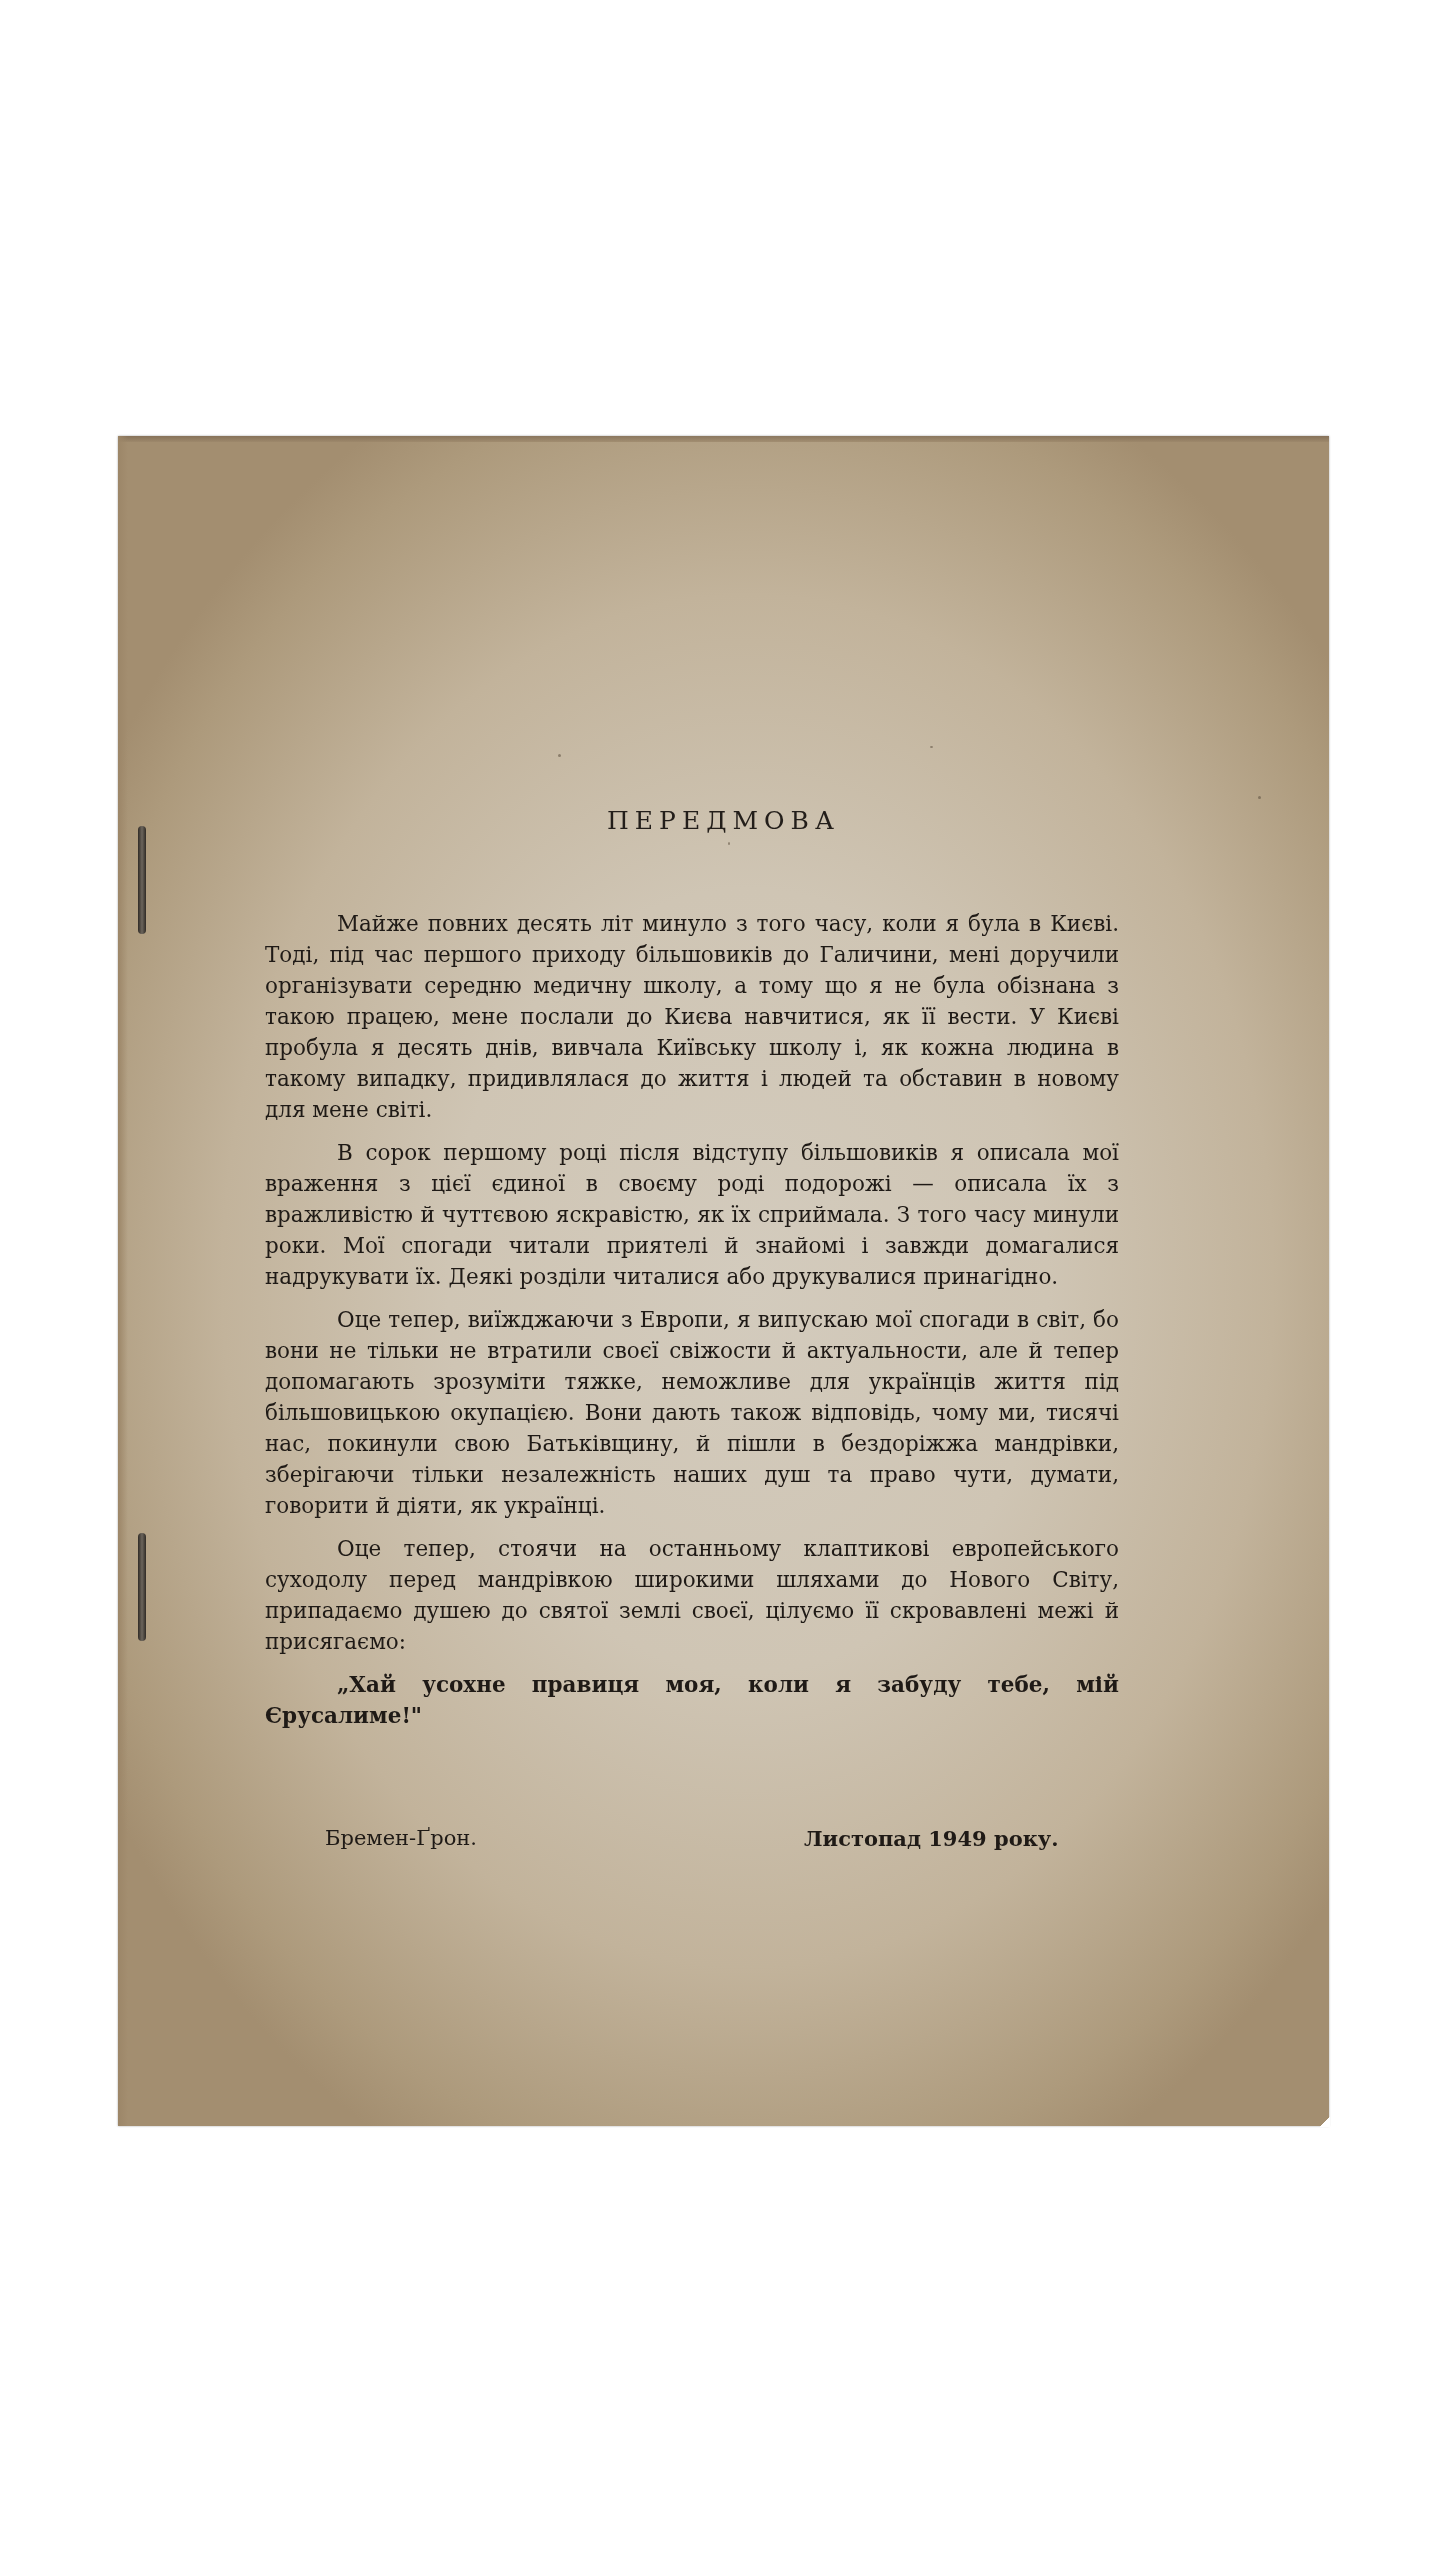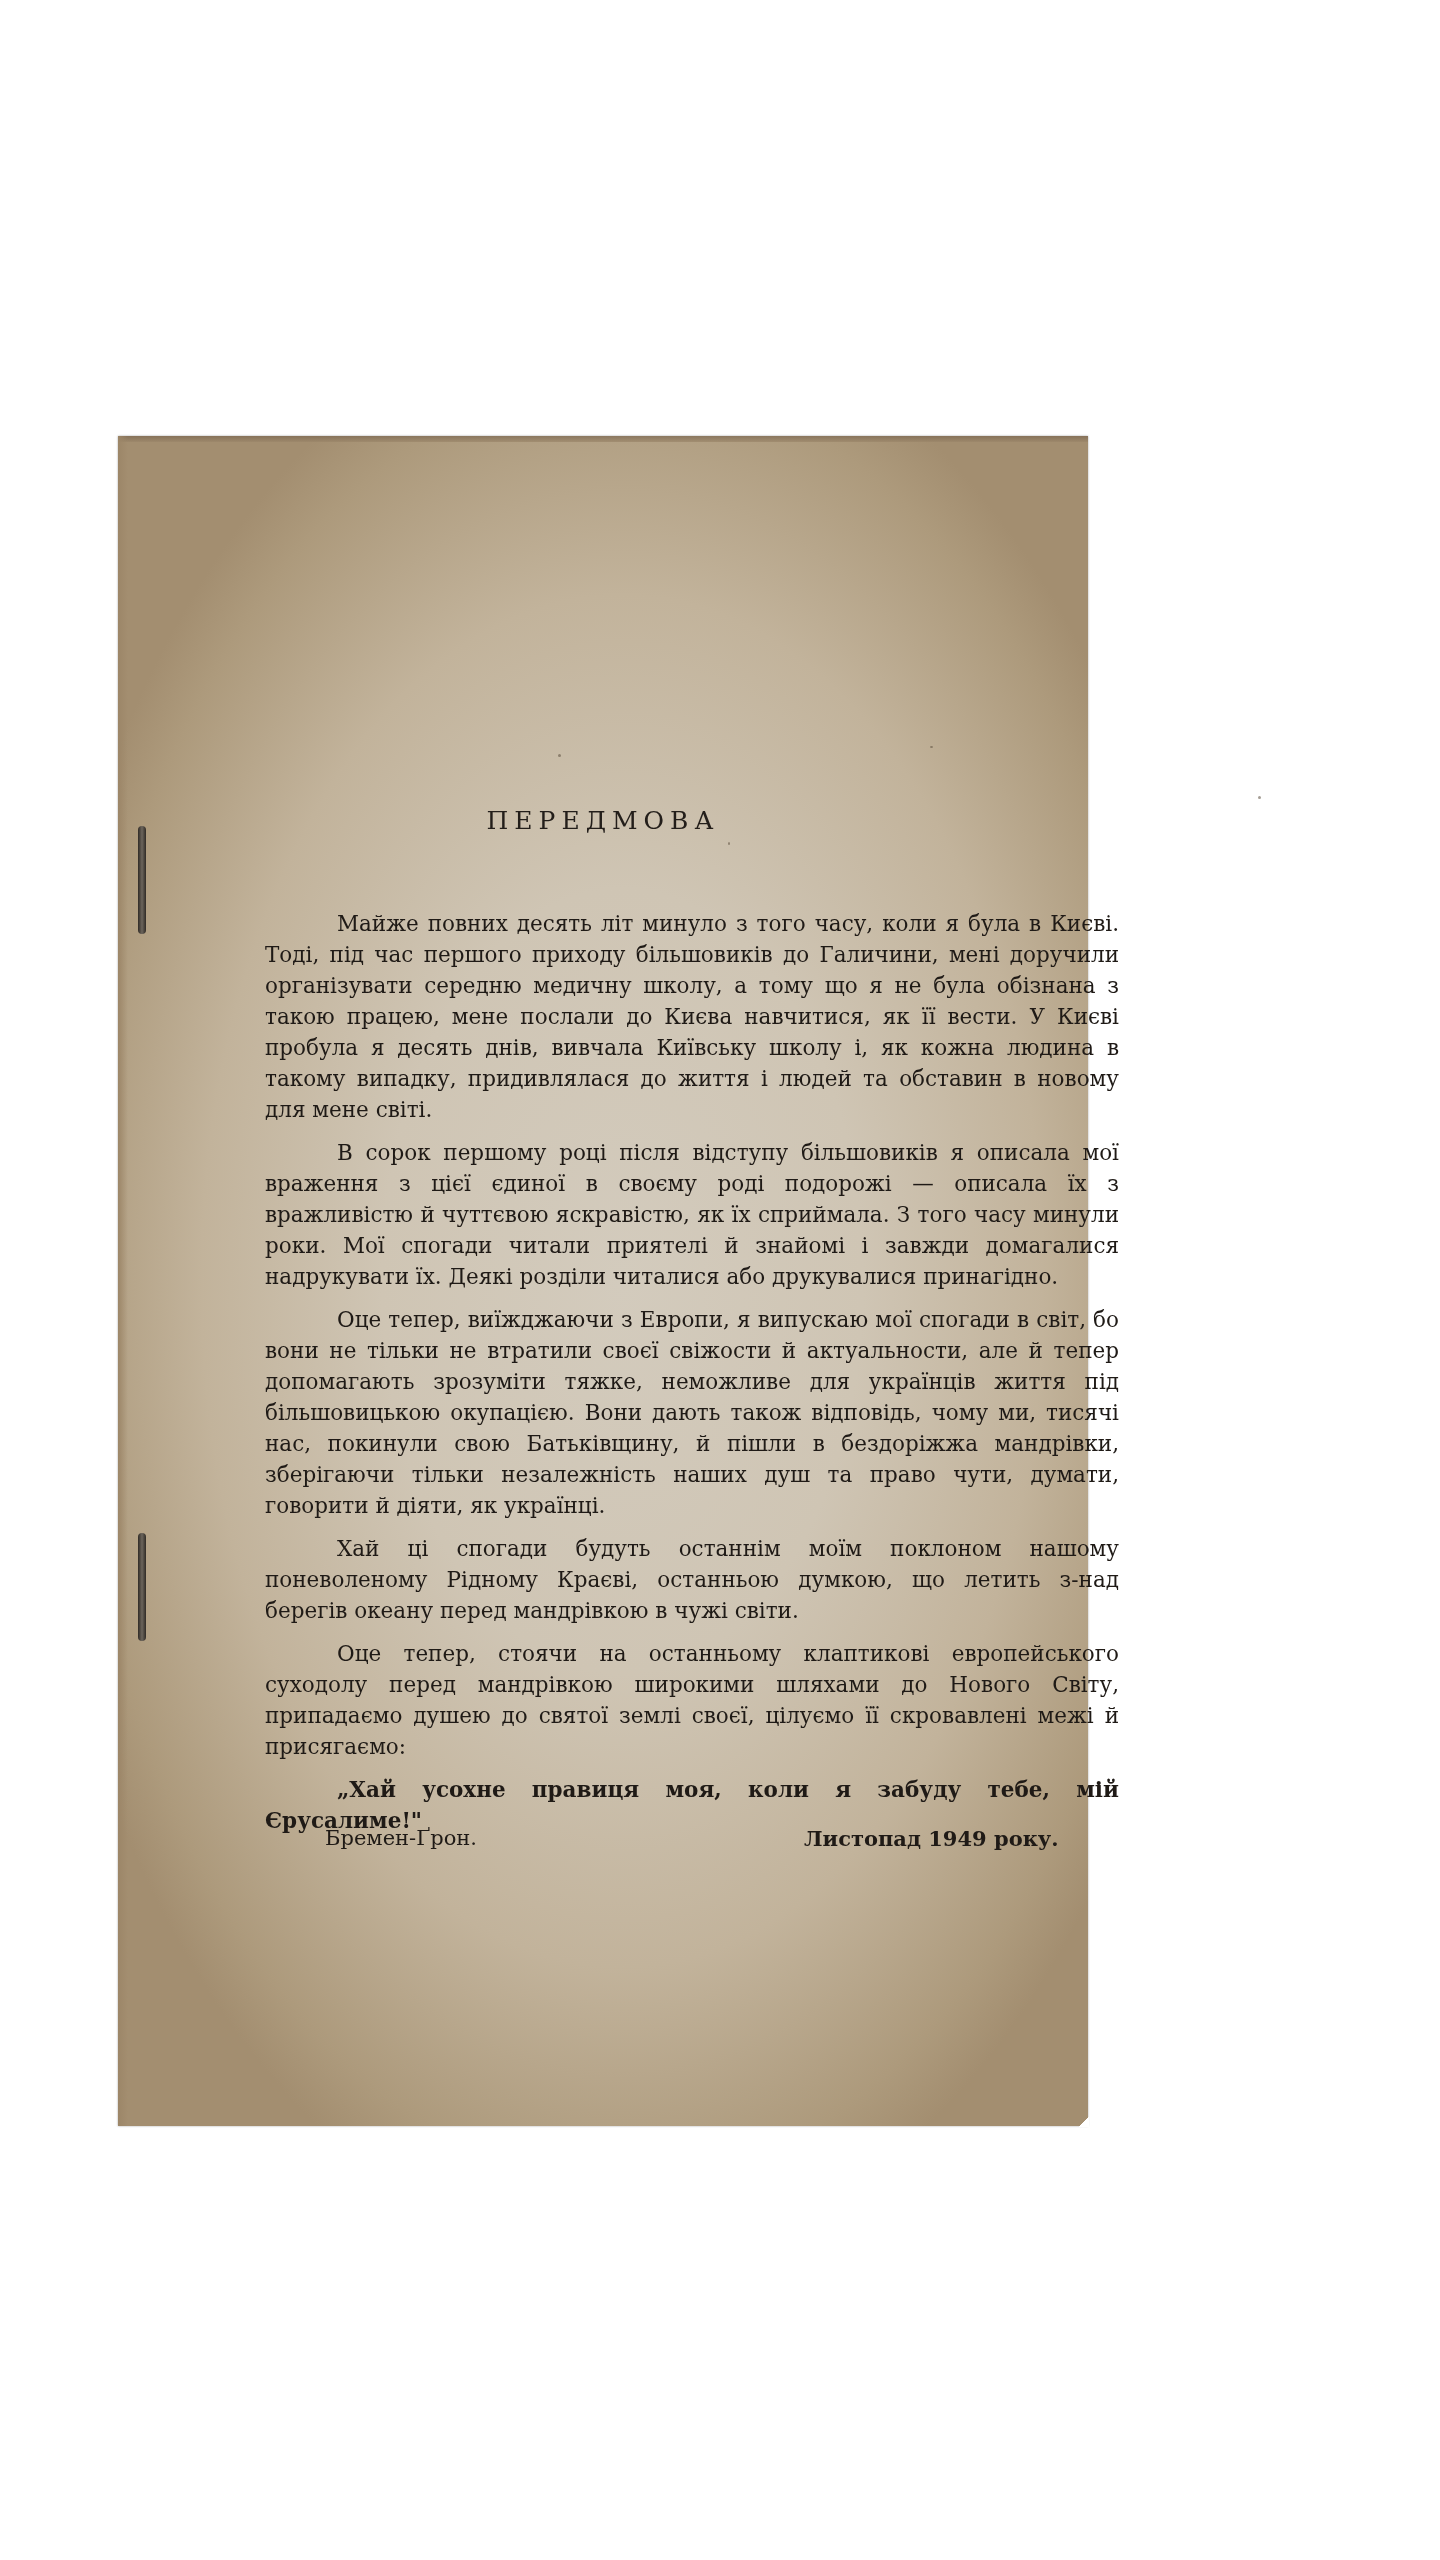--- a/index.html
+++ b/index.html
@@ -1,21 +1,21 @@
 <!DOCTYPE html>
 <html><head>
 <meta charset="utf-8">
 <style>
   html, body { margin:0; padding:0; }
   body {
     width:1440px; height:2560px; background:#ffffff; position:relative; overflow:hidden;
     font-family:"DejaVu Serif", "Liberation Serif", serif;
   }
   .page {
-    position:absolute; left:118px; top:436px; width:970px; height:1690px;
+    position:absolute; left:118px; top:436px; width:1211px; height:1690px;
     background:
       radial-gradient(ellipse 62% 58% at 52% 50%, #d3cbbd 0%, #cfc5b4 40%, #c2b39b 70%, #ad9a7c 92%, #a38e70 100%);
     box-shadow: 0 0 2px rgba(0,0,0,0.35);
   }
   .page::before {
     content:""; position:absolute; left:0; top:0; right:0; height:6px;
     background:linear-gradient(#7a6650,#9b8669); opacity:.7;
   }
   .page::after {
     content:""; position:absolute; left:0; top:0; bottom:0; width:10px;
@@ -61,20 +61,19 @@
   <div class="speck" style="left:812px;top:310px;width:3px;height:2px;"></div>
   <div class="speck" style="left:610px;top:406px;width:2px;height:3px;"></div>
   <div class="speck" style="left:1140px;top:360px;width:3px;height:3px;"></div>
 
   <div class="title">ПЕРЕДМОВА</div>
 
   <div class="body-text">
     <p>Майже повних десять літ минуло з того часу, коли я була в Києві. Тоді, під час першого приходу більшовиків до Галичини, мені доручили організувати середню медичну школу, а тому що я не була обізнана з такою працею, мене послали до Києва навчитися, як її вести. У Києві пробула я десять днів, вивчала Київську школу і, як кожна людина в такому випадку, придивлялася до життя і людей та обставин в новому для мене світі.</p>
     <p>В сорок першому році після відступу більшовиків я описала мої враження з цієї єдиної в своєму роді подорожі — описала їх з вражливістю й чуттєвою яскравістю, як їх сприймала. З того часу минули роки. Мої спогади читали приятелі й знайомі і завжди домагалися надрукувати їх. Деякі розділи читалися або друкувалися принагідно.</p>
     <p>Оце тепер, виїжджаючи з Европи, я випускаю мої спогади в світ, бо вони не тільки не втратили своєї свіжости й актуальности, але й тепер допомагають зрозуміти тяжке, неможливе для українців життя під більшовицькою окупацією. Вони дають також відповідь, чому ми, тисячі нас, покинули свою Батьківщину, й пішли в бездоріжжа мандрівки, зберігаючи тільки незалежність наших душ та право чути, думати, говорити й діяти, як українці.</p>
-    <p>Хай ці спогади будуть останнім моїм поклоном нашому поневоленому Рідному Краєві, останньою думкою, що летить з-над берегів океану перед мандрівкою в чужі світи.</p>
     <p>Оце тепер, стоячи на останньому клаптикові европейського суходолу перед мандрівкою широкими шляхами до Нового Світу, припадаємо душею до святої землі своєї, цілуємо її скровавлені межі й присягаємо:</p>
     <p class="quote">„Хай усохне правиця моя, коли я забуду тебе, мій Єрусалиме!"</p>
   </div>
 
   <div class="sign left">Бремен-Ґрон.</div>
   <div class="sign right">Листопад 1949 року.</div>
 </div>
 
 </body></html>

